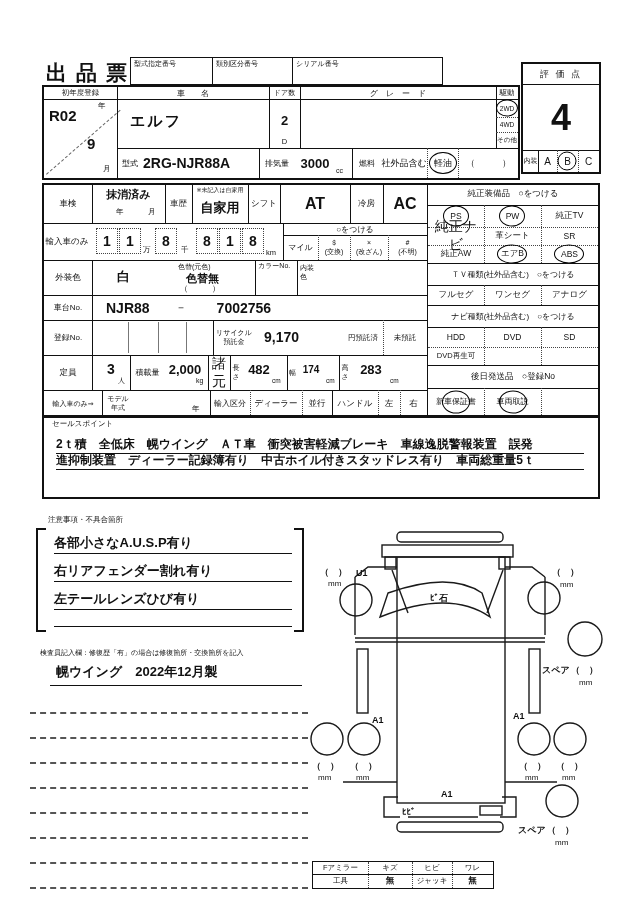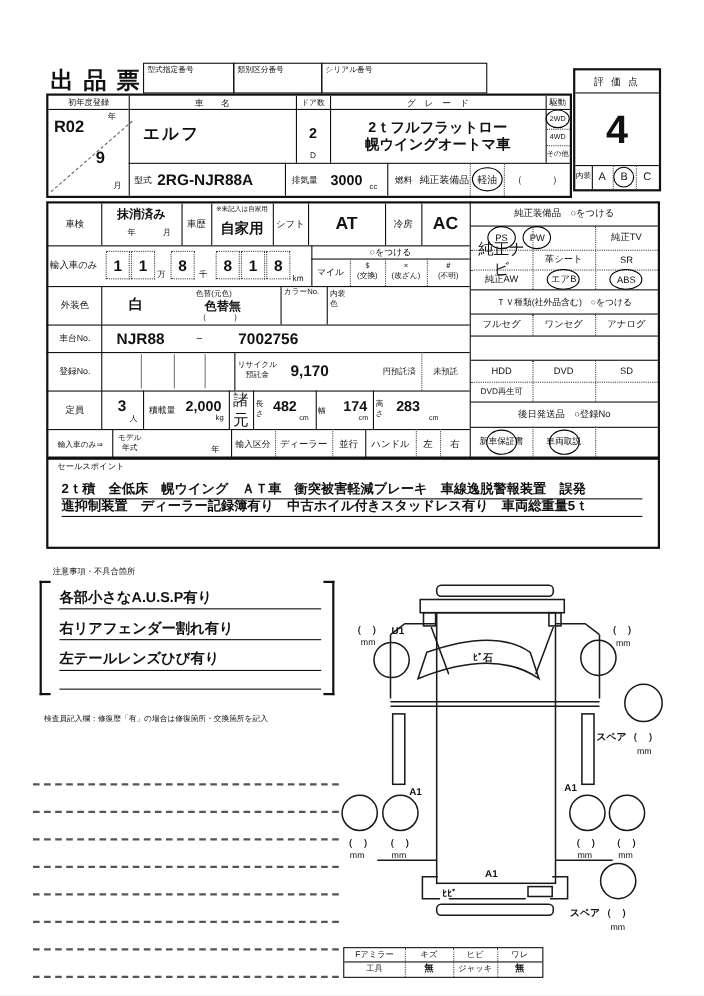--- a/index.html
+++ b/index.html
@@ -76,44 +76,38 @@
   <div class="a bd" style="left:49px;top:107px;font-size:15px">R02</div>
   <div class="a bd" style="left:87px;top:135px;font-size:15px">9</div>
   <div class="a" style="left:103px;top:164px;font-size:7.5px">月</div>
   <div class="a" style="left:46px;top:174px;width:98px;border-top:1.5px dashed #666;transform:rotate(-41deg);transform-origin:0 0"></div>
 
   <div class="a bd" style="left:130px;top:112px;font-size:15px;letter-spacing:2px">エルフ</div>
 
   <div class="a c bd" style="left:269px;top:103px;width:31px;height:34px;font-size:13px">2</div>
   <div class="a c" style="left:269px;top:136px;width:31px;height:11px;font-size:7.5px">D</div>
 
-  <div class="a c bd" style="left:300px;top:99px;width:196px;height:49px;font-size:13px;line-height:1.35">
-    <span class="stack">
-      <span>2ｔフルフラットロー</span>
-      <span>幌ウイングオートマ車</span>
-    </span>
-  </div>
 
   <div class="a c" style="left:496px;top:99px;width:22px;height:18px;font-size:6.5px">
     <span class="oval" style="--ow:20px;--oh:15px">2WD</span>
   </div>
   <div class="hld" style="left:496px;top:117px;width:22px"></div>
   <div class="a c" style="left:496px;top:117px;width:22px;height:15px;font-size:6.5px">4WD</div>
   <div class="hld" style="left:496px;top:132px;width:22px"></div>
   <div class="a c" style="left:496px;top:132px;width:22px;height:16px;font-size:6.5px">その他</div>
 
   <div class="hl" style="left:117px;top:148px;width:401px"></div>
   <div class="a" style="left:117px;top:148px;width:401px;height:30px;display:flex;align-items:center">
     <span class="c" style="width:26px;font-size:8px">型式</span>
     <span class="bd" style="width:116px;font-size:14px">2RG-NJR88A</span>
     <span class="c" style="width:34px;font-size:8px;border-left:1px solid #111;height:100%">排気量</span>
     <span class="c bd" style="width:42px;font-size:13px">3000</span>
     <span style="width:16px;font-size:7px;align-self:flex-end;padding-bottom:4px">cc</span>
     <span class="c" style="width:28px;font-size:8px;border-left:1px solid #111;height:100%">燃料</span>
-    <span class="c" style="width:46px;font-size:9px">純正装備品</span>
+    <span class="c" style="width:46px;font-size:9px">社外品含む</span>
     <span class="c" style="width:30px;font-size:9px;border-left:1px dotted #444;height:100%">
       <span class="oval" style="--ow:26px;--oh:20px">軽油</span>
     </span>
     <span class="c" style="flex:1;font-size:9px;border-left:1px dotted #444;height:100%">（　　　）</span>
   </div>
 
   <div class="box" style="left:42px;top:183px;width:558px;height:234px"></div>
   <div class="vl" style="left:427px;top:183px;height:234px;border-left-width:1.5px"></div>
 
   <div class="a c" style="left:44px;top:185px;width:48px;height:38px;font-size:8.5px">車検</div>
@@ -229,21 +223,21 @@
   <div class="a c" style="left:230px;top:355px;width:12px;height:35px;font-size:7px;line-height:1.2">
     <span class="stack">
         <span>長</span>
         <span>さ</span>
       </span>
   </div>
   <div class="a c bd" style="left:242px;top:355px;width:34px;height:28px;font-size:13px">482</div>
   <div class="a" style="left:272px;top:377px;font-size:6.5px">cm</div>
   <div class="vl" style="left:287px;top:355px;height:35px"></div>
   <div class="a c" style="left:287px;top:355px;width:11px;height:35px;font-size:7px">幅</div>
-  <div class="a c bd" style="left:306px;top:355px;width:34px;height:28px;font-size:13px">174</div>
+  <div class="a c bd" style="left:294px;top:355px;width:34px;height:28px;font-size:10px">174</div>
   <div class="a" style="left:326px;top:377px;font-size:6.5px">cm</div>
   <div class="vl" style="left:339px;top:355px;height:35px"></div>
   <div class="a c" style="left:339px;top:355px;width:12px;height:35px;font-size:7px;line-height:1.2">
     <span class="stack">
         <span>高</span>
         <span>さ</span>
       </span>
   </div>
   <div class="a c bd" style="left:351px;top:355px;width:40px;height:28px;font-size:13px">283</div>
   <div class="a" style="left:390px;top:377px;font-size:6.5px">cm</div>
@@ -269,21 +263,21 @@
   <div class="vld" style="left:378px;top:390px;height:27px"></div>
   <div class="a c" style="left:378px;top:390px;width:22px;height:27px;font-size:8.5px">左</div>
   <div class="vld" style="left:400px;top:390px;height:27px"></div>
   <div class="a c" style="left:400px;top:390px;width:27px;height:27px;font-size:8.5px">右</div>
 
   <div class="a c" style="left:428px;top:183px;width:170px;height:22px;font-size:8.5px">純正装備品　○をつける</div>
   <div class="hl" style="left:428px;top:205px;width:170px"></div>
   <div class="a c" style="left:428px;top:205px;width:56px;height:22px;font-size:8.5px">
     <span class="oval" style="--ow:24px;--oh:19px">PS</span>
   </div>
-  <div class="a c" style="left:460px;top:205px;width:57px;height:22px;font-size:8.5px">
+  <div class="a c" style="left:484px;top:205px;width:57px;height:22px;font-size:8.5px">
     <span class="oval" style="--ow:24px;--oh:19px">PW</span>
   </div>
   <div class="a c" style="left:541px;top:205px;width:57px;height:22px;font-size:8.5px">純正TV</div>
   <div class="hld" style="left:428px;top:227px;width:170px"></div>
   <div class="a c" style="left:428px;top:227px;width:56px;height:18px;font-size:14px">純正ナビ</div>
   <div class="a c" style="left:484px;top:227px;width:57px;height:18px;font-size:8.5px">革シート</div>
   <div class="a c" style="left:541px;top:227px;width:57px;height:18px;font-size:8.5px">SR</div>
   <div class="hld" style="left:428px;top:245px;width:170px"></div>
   <div class="a c" style="left:428px;top:245px;width:56px;height:18px;font-size:8.5px">純正AW</div>
   <div class="a c" style="left:484px;top:245px;width:57px;height:18px;font-size:8.5px">
@@ -298,20 +292,21 @@
 
   <div class="a c" style="left:428px;top:263px;width:170px;height:22px;font-size:8px">ＴＶ種類(社外品含む)　○をつける</div>
   <div class="hl" style="left:428px;top:285px;width:170px"></div>
   <div class="a c" style="left:428px;top:285px;width:56px;height:20px;font-size:8.5px">フルセグ</div>
   <div class="a c" style="left:484px;top:285px;width:57px;height:20px;font-size:8.5px">ワンセグ</div>
   <div class="a c" style="left:541px;top:285px;width:57px;height:20px;font-size:8.5px">アナログ</div>
   <div class="vld" style="left:484px;top:285px;height:20px"></div>
   <div class="vld" style="left:541px;top:285px;height:20px"></div>
   <div class="hl" style="left:428px;top:305px;width:170px"></div>
 
+  <div class="a c" style="left:428px;top:305px;width:170px;height:22px;font-size:8px">ナビ種類(社外品含む)　○をつける</div>
   <div class="hl" style="left:428px;top:327px;width:170px"></div>
   <div class="a c" style="left:428px;top:327px;width:56px;height:20px;font-size:8.5px">HDD</div>
   <div class="a c" style="left:484px;top:327px;width:57px;height:20px;font-size:8.5px">DVD</div>
   <div class="a c" style="left:541px;top:327px;width:57px;height:20px;font-size:8.5px">SD</div>
   <div class="hld" style="left:428px;top:347px;width:170px"></div>
   <div class="a c" style="left:428px;top:347px;width:56px;height:18px;font-size:7.5px">DVD再生可</div>
   <div class="vld" style="left:484px;top:327px;height:38px"></div>
   <div class="vld" style="left:541px;top:327px;height:38px"></div>
   <div class="hl" style="left:428px;top:365px;width:170px"></div>
 
@@ -333,20 +328,21 @@
 
   <div class="a" style="left:48px;top:515px;font-size:7.5px">注意事項・不具合箇所</div>
   <div class="a" style="left:36px;top:528px;width:10px;height:104px;border-left:2px solid #111;border-top:2px solid #111;border-bottom:2px solid #111"></div>
   <div class="a" style="left:294px;top:528px;width:10px;height:104px;border-right:2px solid #111;border-top:2px solid #111;border-bottom:2px solid #111"></div>
   <div class="a bd ul" style="left:54px;top:562px;width:238px;height:20px;font-size:13px">右リアフェンダー割れ有り</div>
   <div class="a bd ul" style="left:54px;top:534px;width:238px;height:20px;font-size:13px">各部小さなA.U.S.P有り</div>
   <div class="a bd ul" style="left:54px;top:590px;width:238px;height:20px;font-size:13px">左テールレンズひび有り</div>
   <div class="a ul" style="left:54px;top:614px;width:238px;height:13px"></div>
 
   <div class="a" style="left:40px;top:648px;font-size:7px">検査員記入欄：修復歴「有」の場合は修復箇所・交換箇所を記入</div>
+  <div class="a bd ul" style="left:50px;top:663px;width:252px;height:23px;font-size:13px;padding-left:6px">幌ウイング　2022年12月製</div>
 
   <div class="dash" style="top:712px"></div>
   <div class="dash" style="top:737px"></div>
   <div class="dash" style="top:762px"></div>
   <div class="dash" style="top:787px"></div>
   <div class="dash" style="top:812px"></div>
   <div class="dash" style="top:837px"></div>
   <div class="dash" style="top:862px"></div>
   <div class="dash" style="top:887px"></div>
 

